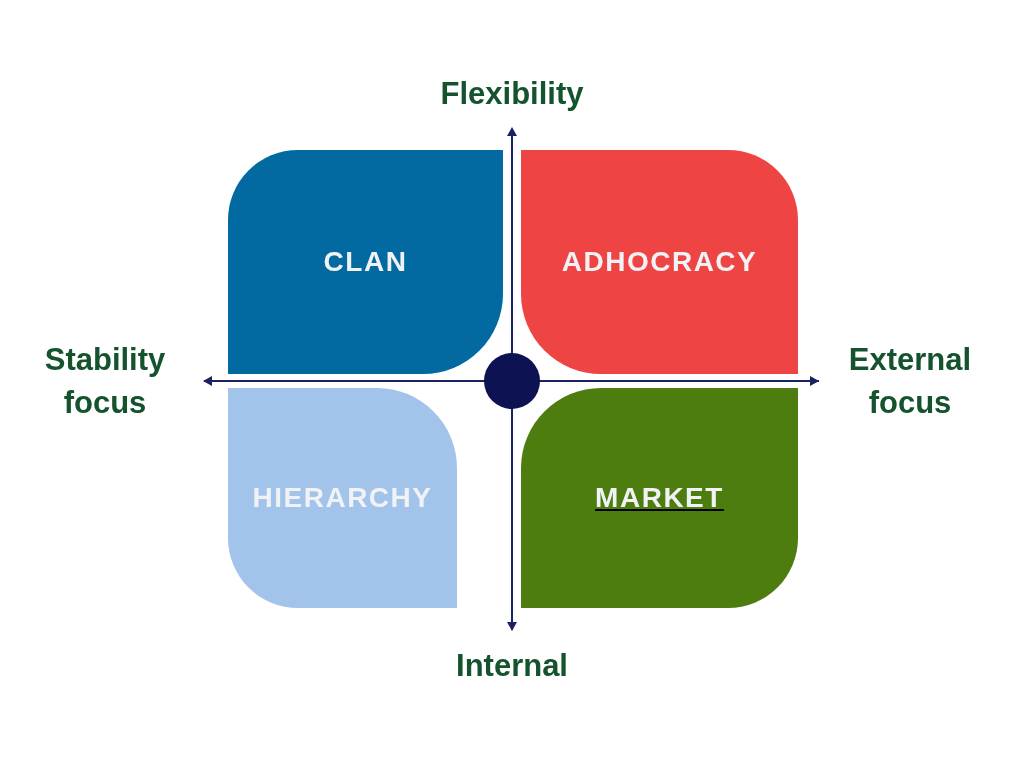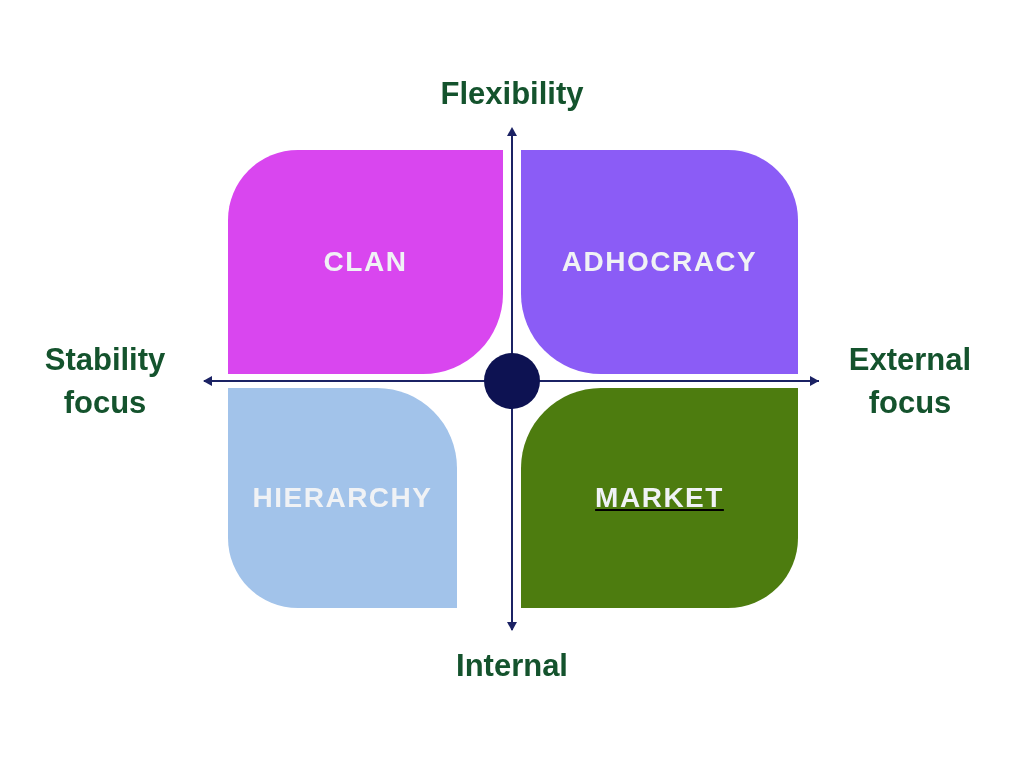--- a/index.html
+++ b/index.html
@@ -78,25 +78,25 @@
 <div class="canvas">
 
   <div class="axis axis-v"></div>
   <div class="axis axis-h"></div>
 
   <div class="arrow arrow-up"></div>
   <div class="arrow arrow-down"></div>
   <div class="arrow arrow-left"></div>
   <div class="arrow arrow-right"></div>
 
-  <div class="quadrant q-clan" style="background-color: #d946ef;">
+  <div class="quadrant q-clan" style="background-color: #0369a1;">
     <span class="q-label">CLAN</span>
   </div>
 
-  <div class="quadrant q-adhocracy" style="background-color: #8b5cf6;">
+  <div class="quadrant q-adhocracy" style="background-color: #ef4444;">
     <span class="q-label">ADHOCRACY</span>
   </div>
 
   <div class="quadrant q-hierarchy" style="background-color: rgb(162, 195, 234);">
     <span class="q-label">HIERARCHY</span>
   </div>
 
   <div class="quadrant q-market" style="background-color: #4d7c0f; text-decoration: underline;">
     <span class="q-label">MARKET</span>
   </div>

